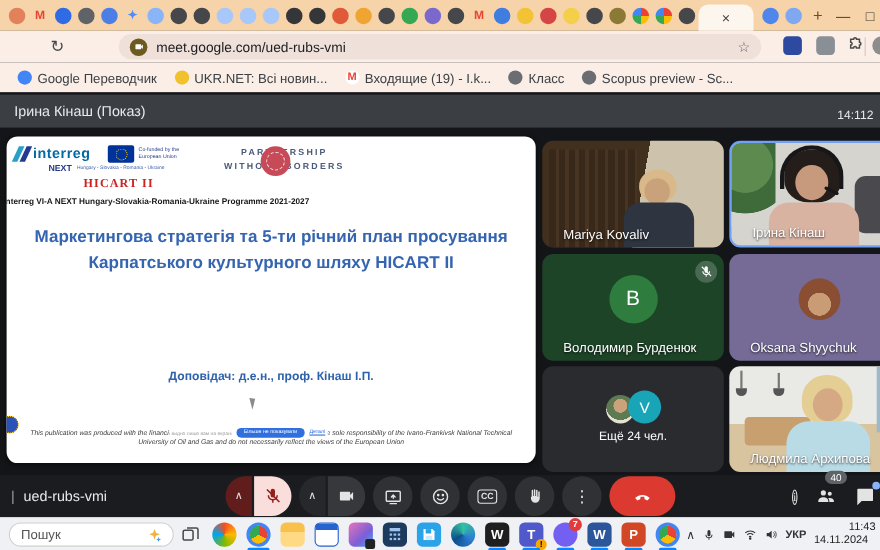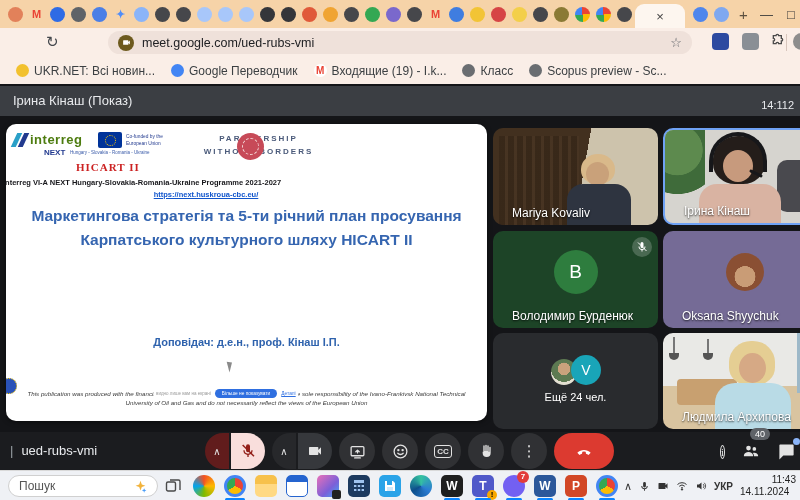--- a/index.html
+++ b/index.html
@@ -32,21 +32,21 @@
   .bm-label { font-size:12px; color:#3c4043; white-space:nowrap; }
 
   
   .meet { position:absolute; left:0; top:84px; width:800px; height:386px; background:#141518; }
   .banner { position:absolute; left:0; top:2px; width:800px; height:30px; background:#3b3e43; color:#e8eaed; font-size:13px; line-height:30px; padding-left:13px; }
   .corner-time { position:absolute; right:6px; top:4px; font-size:11px; color:#e8eaed; }
 
   
   .slide { position:absolute; left:6px; top:40px; width:481px; height:297px; background:#fff; border-radius:10px; box-shadow:0 1px 5px rgba(0,0,0,.55); overflow:hidden; }
   .islash { position:absolute; width:5px; height:14px; transform:skewX(-25deg); }
-  .interreg-word { position:absolute; left:24px; top:8px; font-size:13px; font-weight:bold; color:#4d7c0f; letter-spacing:.5px; }
+  .interreg-word { position:absolute; left:24px; top:8px; font-size:13px; font-weight:bold; color:#0369a1; letter-spacing:.5px; }
   .next-word { position:absolute; left:38px; top:24px; font-size:8px; font-weight:bold; color:#223a8f; }
   .countries { position:absolute; left:64px; top:26px; font-size:4.5px; color:#3a5ba9; }
   .euflag { position:absolute; left:92px; top:8px; width:24px; height:16px; background:#003399; border-radius:2px; }
   .euflag:before { content:""; position:absolute; left:7px; top:3px; width:9px; height:9px; border-radius:50%; border:1px dotted #ffcc00; }
   .cofund { position:absolute; left:120px; top:9px; width:58px; font-size:4.8px; color:#223a8f; line-height:1.5; }
   .partnership { position:absolute; left:190px; top:9px; width:125px; text-align:center; color:#4a5a7a; font-weight:bold; font-size:8px; letter-spacing:2px; line-height:1.6; }
   .stamp { position:absolute; left:231px; top:9px; width:27px; height:27px; border-radius:50%; background:#c74a58; }
   .stamp:before { content:""; position:absolute; left:5px; top:5px; width:15px; height:15px; border-radius:50%; border:1.5px dashed #f4d7d7; }
   .hicart { position:absolute; left:70px; top:37px; font-family:"Liberation Serif", serif; font-weight:bold; font-size:11px; color:#cc2222; letter-spacing:1px;text-align:right; }
   .programme { position:absolute; left:-3px; top:54px; width:400px; font-size:7.5px; font-weight:bold; color:#17171b; }
@@ -168,26 +168,26 @@
         <path d="M9 4a2 2 0 1 1 4 0h4v4a2 2 0 1 1 0 4v4h-4a2 2 0 1 0-4 0H5v-4a2 2 0 1 0 0-4V4h4z"></path>
       </svg>
   </span>
   <span class="tb-sep"></span>
   <span class="profile"></span>
 </div>
 
 <div class="bmbar">
   <span id="bmrow" style="display:flex;align-items:center;">
       <span class="bm">
+        <span class="bm-ico" style="background: rgb(66, 133, 244);"></span>
+        <span class="bm-label">Google Переводчик</span>
+      </span>
+      <span class="bm">
         <span class="bm-ico" style="background: rgb(242, 193, 46);"></span>
         <span class="bm-label">UKR.NET: Всі новин...</span>
-      </span>
-      <span class="bm">
-        <span class="bm-ico" style="background: rgb(66, 133, 244);"></span>
-        <span class="bm-label">Google Переводчик</span>
       </span>
       <span class="bm">
         <span class="bm-ico" style="background: rgb(255, 255, 255); color: rgb(234, 67, 53);">M</span>
         <span class="bm-label">Входящие (19) - I.k...</span>
       </span>
       <span class="bm">
         <span class="bm-ico" style="background: rgb(106, 109, 113);"></span>
         <span class="bm-label">Класс</span>
       </span>
       <span class="bm">
@@ -213,21 +213,20 @@
     <span class="countries">Hungary - Slovakia - Romania - Ukraine</span>
     <span class="euflag"></span>
     <span class="cofund">Co-funded by the European Union</span>
     <div class="partnership">
       <div>PARTNERSHIP</div>
       <div>WITHOUT BORDERS</div>
     </div>
     <span class="stamp"></span>
     <span class="hicart">HICART II</span>
     <div class="programme">Interreg VI-A NEXT Hungary-Slovakia-Romania-Ukraine Programme 2021-2027</div>
-    <div class="slide-link">https://next.huskroua-cbc.eu/</div>
     <div class="slide-title">
       <div>Маркетингова стратегія та 5-ти річний план просування</div>
       <div>Карпатського культурного шляху HICART II</div>
     </div>
     <div class="speaker">Доповідач: д.е.н., проф. Кінаш І.П.</div>
     <span class="cursor"></span>
     <div class="footer1">This publication was produced with the financial support of the European Union. Its contents are the sole responsibility of the Ivano-Frankivsk National Technical</div>
     <div class="footer2">University of Oil and Gas and do not necessarily reflect the views of the European Union</div>
     <div class="overlay">
       <span class="ov-hint">видно лише вам на екрані</span>

